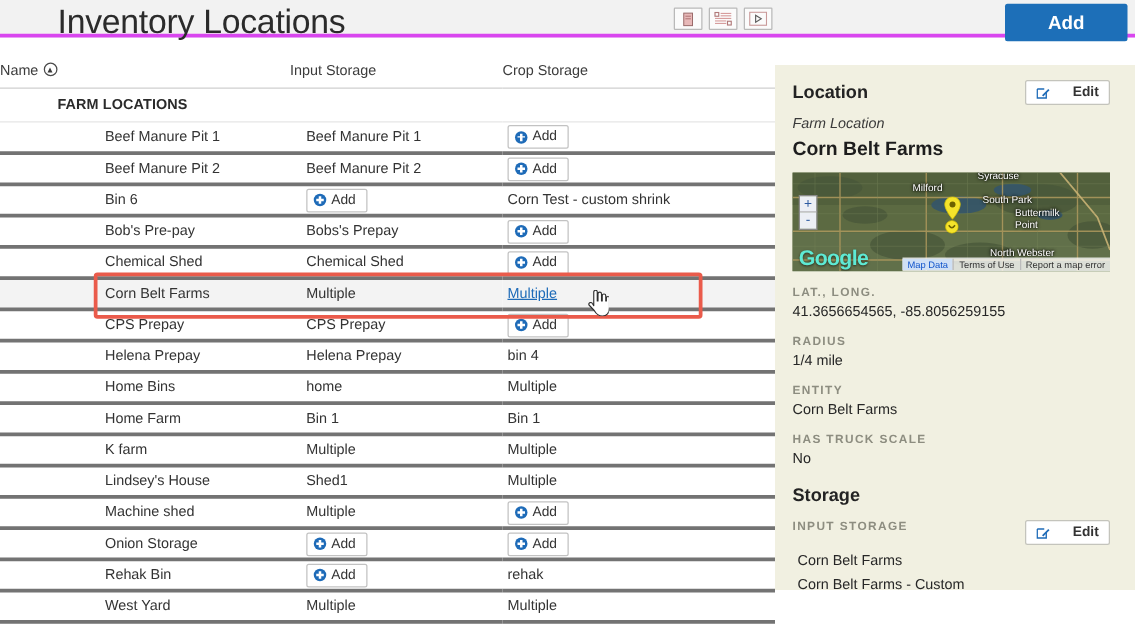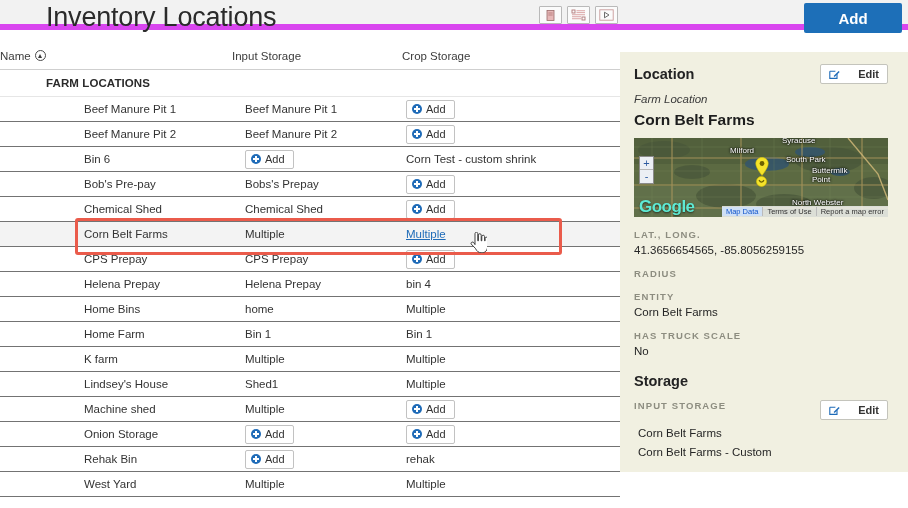--- a/index.html
+++ b/index.html
@@ -9,21 +9,21 @@
     background: #ffffff;
     overflow: hidden;
     -webkit-font-smoothing: antialiased;
   }
   #app { position: relative; width: 908px; height: 508px; }
 
   
   .topbar {
     position: absolute; left: 0; top: 0; width: 908px; height: 30px;
     background: #f2f2f2;
-    border-bottom: 6px solid #d946ef;
+    border-bottom: 3px solid #d946ef;
   }
   .page-title {
     position: absolute; left: 46px; top: -2px;
     font-size: 27px; font-weight: 400; color: #2b2b2b;
     letter-spacing: -0.2px; line-height: 38px;
   }
   .export-group {
     position: absolute; left: 539px; top: 6px;
     display: flex; gap: 5px; align-items: center;
   }
@@ -78,21 +78,21 @@
   }
 
   tr.group-row td {
     font-size: 11.5px; font-weight: 700; color: #2b2b2b;
     padding: 7px 0 7px 46px; letter-spacing: 0.1px;
     border-bottom: 1px solid #e6e6e6;
   }
 
   tr.data-row td {
     font-size: 11.5px; color: #333; height: 25px;
-    border-bottom: 1px solid #737373;
+    border-bottom: 3px solid #737373;
     padding: 0;
   }
   tr.data-row td.cell-name  { padding-left: 84px; }
   tr.data-row td.cell-input { padding-left: 13px; }
   tr.data-row td.cell-crop  { padding-left: 4px; }
   tr.data-row.row-highlight td { background: #f3f3f3; }
 
   .cell-link {
     color: #1e6bb8; text-decoration: underline; cursor: pointer;
   }
@@ -452,20 +452,21 @@
         <span>Map Data</span>
         <span>Terms of Use</span>
         <span>Report a map error</span>
       </div>
     </div>
 
     <div id="fields">
         <div class="fld-label">LAT., LONG.</div>
         <div class="fld-value">41.3656654565, -85.8056259155</div>
         <div class="fld-label">RADIUS</div>
+        <div class="fld-value">1/4 mile</div>
         <div class="fld-label">ENTITY</div>
         <div class="fld-value">Corn Belt Farms</div>
         <div class="fld-label">HAS TRUCK SCALE</div>
         <div class="fld-value">No</div>
       </div>
 
     <div class="sb-h1-storage">Storage</div>
 
     <div class="stor-row">
       <div class="fld-label" style="margin-top:0">INPUT STORAGE</div>

